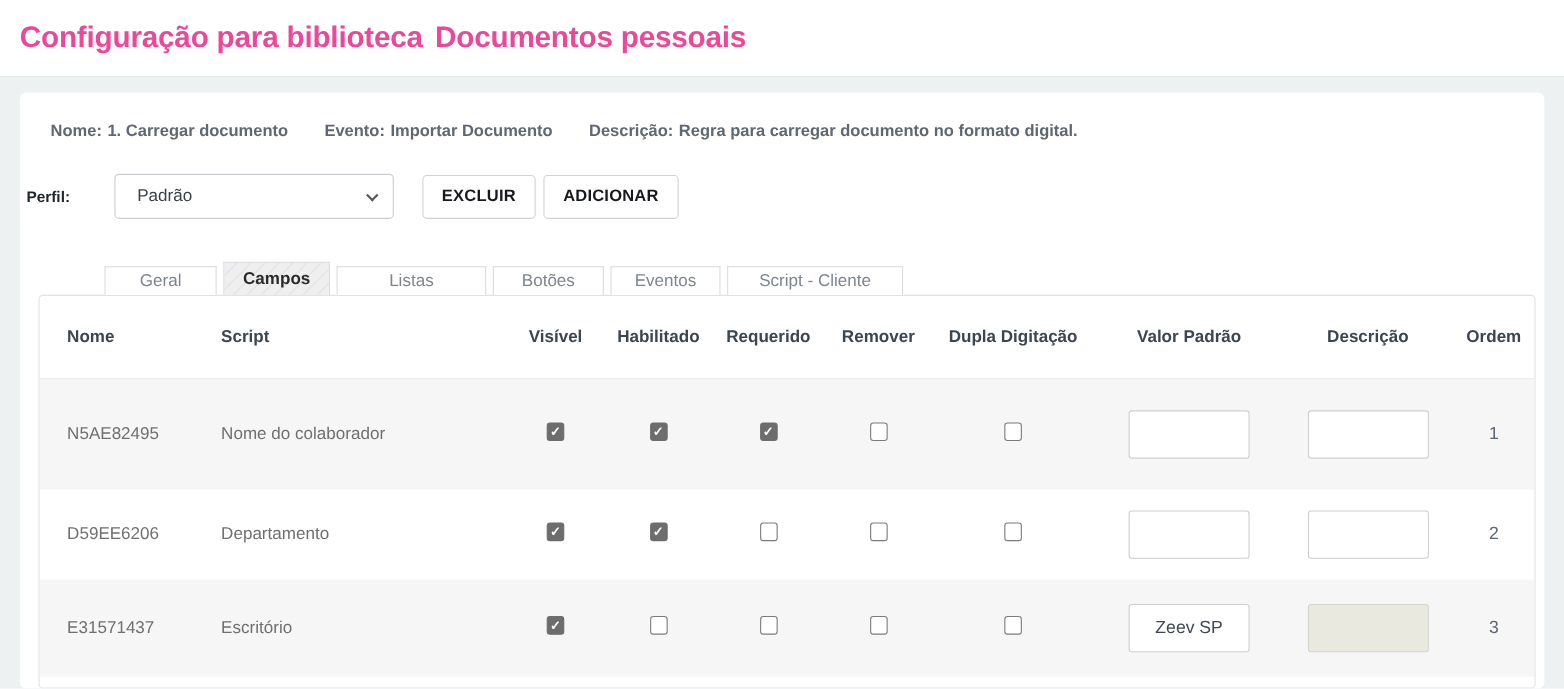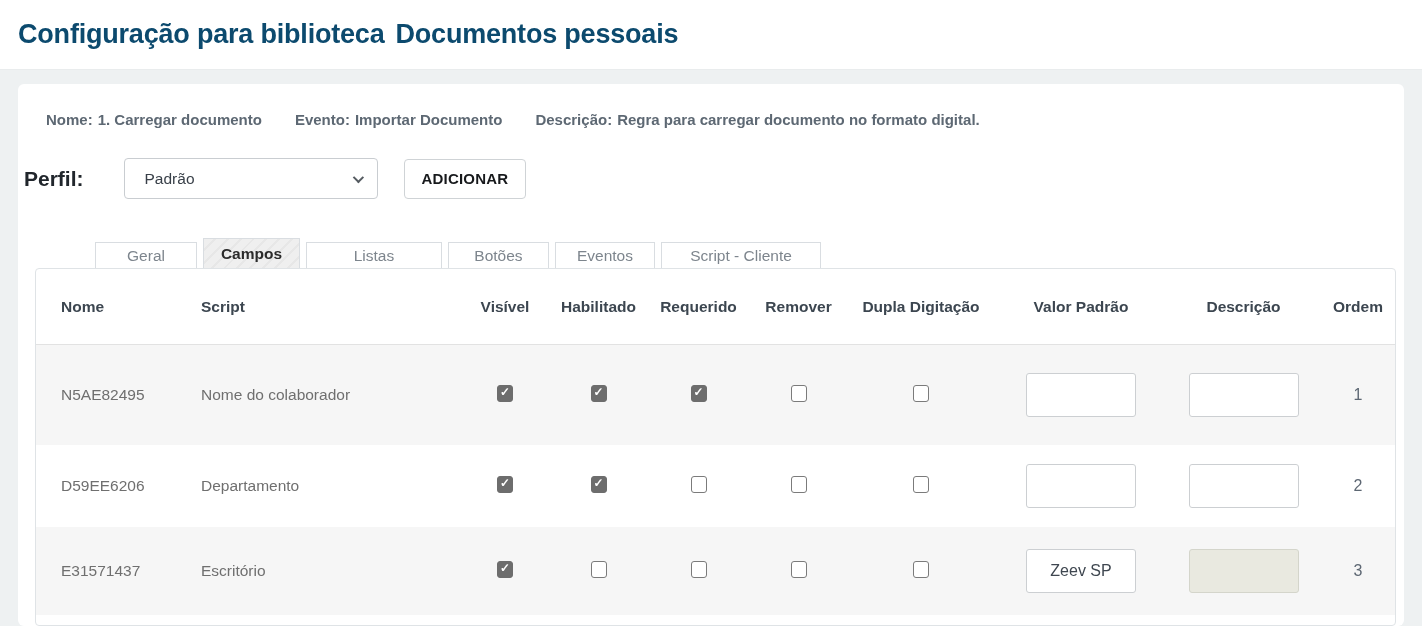--- a/index.html
+++ b/index.html
@@ -2,35 +2,35 @@
 <html><head>
 <meta charset="utf-8">
 <style>
   * { box-sizing: border-box; margin: 0; padding: 0; }
   html, body { width: 1422px; height: 626px; overflow: hidden; }
   body { background: #eef1f2; font-family: "Liberation Sans", sans-serif; }
 
   
   .topbar { background: #fff; height: 70px; display: flex; align-items: center;
             padding-left: 18px; border-bottom: 1px solid #e9eced; }
-  .title { font-size: 27px; font-weight: 700; color: #0c4a6e; letter-spacing: -0.2px; }
+  .title { font-size: 27px; font-weight: 700; color: #ec4899; letter-spacing: -0.2px; }
   .title .lib { margin-left: 11px; }
 
   
   .card { margin: 14px 18px 0 18px; background: #fff; border-radius: 6px;
           min-height: 542px; padding-top: 27px; }
 
   
   .meta { margin-left: 28px; display: flex; gap: 33px; font-size: 15px;
           color: #5d6873; font-weight: 700; }
   .meta .pair { display: flex; gap: 5px; }
 
   
   .profile-row { margin: 30px 0 0 6px; display: flex; align-items: center; }
-  .profile-label { font-size: 21px; font-weight: 700; color: #21262c; }
+  .profile-label { font-size: 14px; font-weight: 700; color: #21262c; }
   .select { margin-left: 40px; width: 254px; height: 41px; background: #fff;
             border: 1px solid #c9cdd1; border-radius: 4px; display: flex;
             align-items: center; justify-content: space-between;
             padding: 0 16px 0 20px; font-size: 15.5px; color: #394049; cursor: pointer; }
   .chev { width: 8px; height: 8px; border-right: 2px solid #555b61;
           border-bottom: 2px solid #555b61; transform: rotate(45deg) translateY(-2px); }
   .btn-group { margin-left: 26px; display: flex; gap: 7px; }
   .btn { height: 40px; background: #fff; border: 1px solid #cfd3d6; border-radius: 4px;
          padding: 0 17px; font-family: inherit; font-size: 15px; font-weight: 700;
          color: #17191c; letter-spacing: 0.2px; cursor: pointer; }
@@ -97,20 +97,21 @@
     </div>
   </div>
 
   <div class="profile-row">
     <span class="profile-label">Perfil:</span>
     <div class="select">
       <span>Padrão</span>
       <span class="chev"></span>
     </div>
     <div class="btn-group">
+        <button class="btn">EXCLUIR</button>
         <button class="btn">ADICIONAR</button>
       </div>
   </div>
 
   <div class="tabs">
       <div class="tab" style="width: 102px;">
         <span class="tab-label">Geral</span>
       </div>
       <div class="tab active" style="width: 97px;">
         <span class="tab-label">Campos</span>

